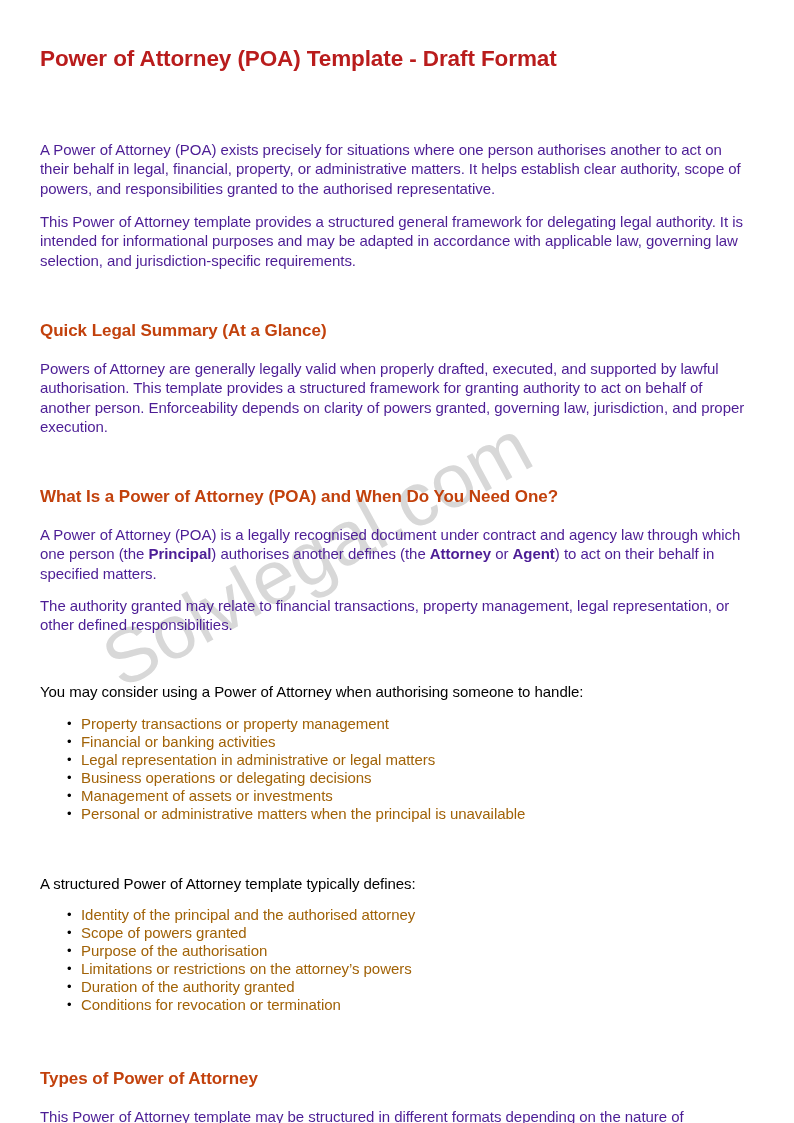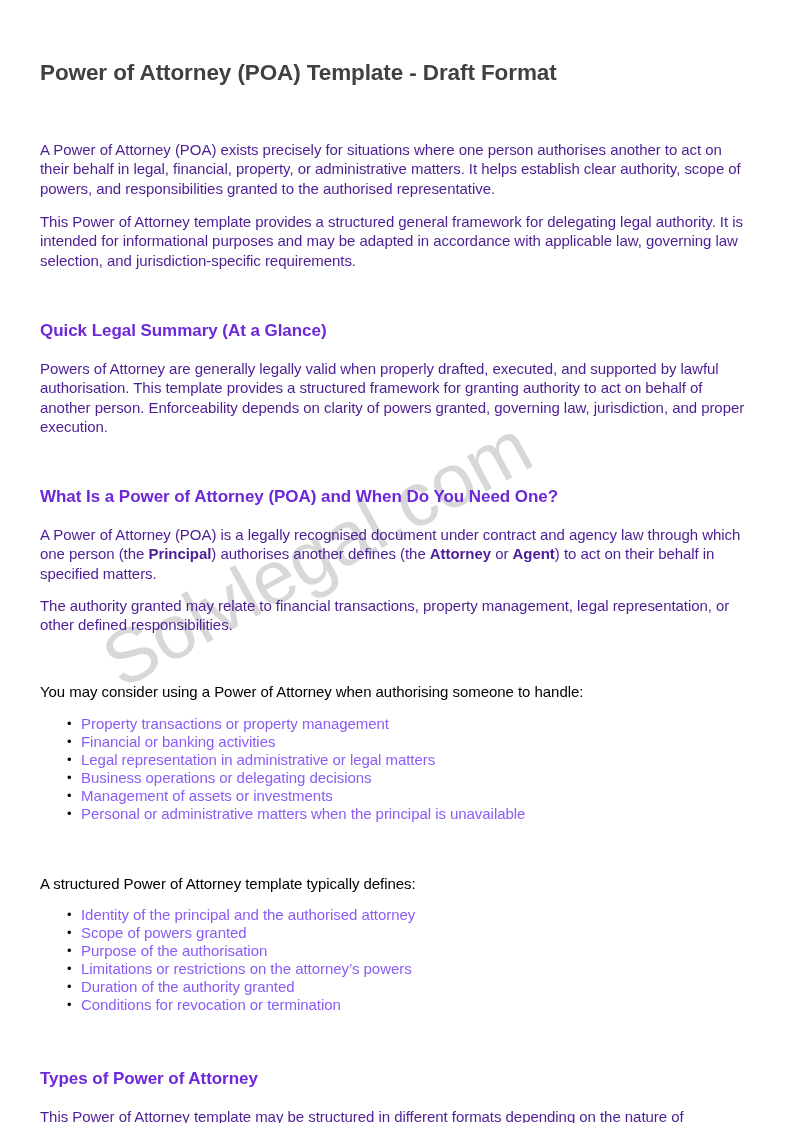--- a/index.html
+++ b/index.html
@@ -59,33 +59,33 @@
     z-index: 2;
   }
 
   h1.doc-title {
     font-size: 22.5px;
     font-weight: bold;
     line-height: 1.25;
     margin: 0;
     padding: 0;
     position: absolute;
-    top: 59px;
+    top: 45px;
     left: 0;
     letter-spacing: -0.1px;
-    color: #404040;
+    color: #b91c1c;
   }
 
   h2.section-heading {
     font-size: 17px;
     font-weight: bold;
     line-height: 1.3;
     margin: 0;
     padding: 0;
-    color: #6d28d9;
+    color: #c2410c;
     letter-spacing: -0.05px;
   }
 
   p.body-text {
     font-size: 15px;
     line-height: 19.3px;
     margin: 0;
     padding: 0;
     color: #4c1d95;
     letter-spacing: -0.05px;
@@ -102,21 +102,21 @@
   }
 
   ul.bullets {
     margin: 0;
     padding: 0 0 0 41px;
     list-style: none;
   }
   ul.bullets li {
     font-size: 15px;
     line-height: 18px;
-    color: #8b5cf6;
+    color: #a16207;
     position: relative;
     padding-left: 0;
     letter-spacing: -0.05px;
   }
   ul.bullets li::before {
     content: "\2022";
     position: absolute;
     left: -14px;
     top: -0.5px;
     font-size: 13px;

